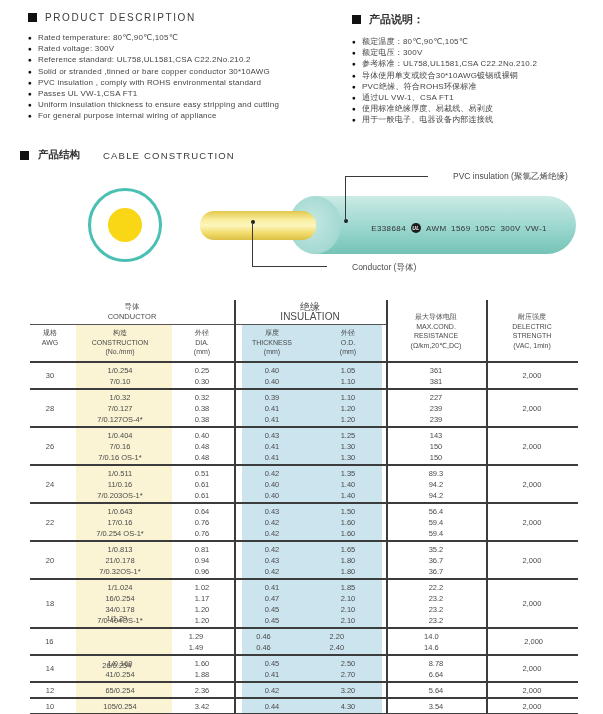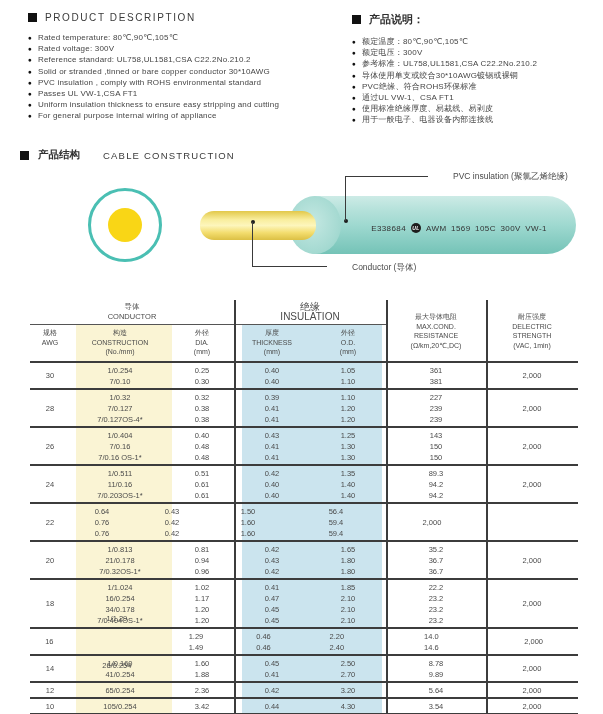--- a/index.html
+++ b/index.html
@@ -357,20 +357,25 @@
           <div class="tln">94.2</div>
         </div>
         <div class="tcell" style="width: 92px;">
           <div class="tln">2,000</div>
         </div>
       </div>
       <div class="trow" style="height: 38px;">
         <div class="tcell" style="width: 40px;">
           <div class="tln">22</div>
         </div>
+        <div class="tcell" style="width: 100px;">
+          <div class="tln">1/0.643</div>
+          <div class="tln">17/0.16</div>
+          <div class="tln">7/0.254 OS-1*</div>
+        </div>
         <div class="tcell" style="width: 64px;">
           <div class="tln">0.64</div>
           <div class="tln">0.76</div>
           <div class="tln">0.76</div>
         </div>
         <div class="tcell" style="width: 76px;">
           <div class="tln">0.43</div>
           <div class="tln">0.42</div>
           <div class="tln">0.42</div>
         </div>
@@ -502,21 +507,21 @@
         <div class="tcell" style="width: 76px;">
           <div class="tln">0.45</div>
           <div class="tln">0.41</div>
         </div>
         <div class="tcell" style="width: 76px;">
           <div class="tln">2.50</div>
           <div class="tln">2.70</div>
         </div>
         <div class="tcell" style="width: 100px;">
           <div class="tln">8.78</div>
-          <div class="tln">9.89</div>
+          <div class="tln">6.64</div>
         </div>
         <div class="tcell" style="width: 92px;">
           <div class="tln">2,000</div>
         </div>
       </div>
       <div class="trow" style="height: 16px;">
         <div class="tcell" style="width: 40px;">
           <div class="tln">12</div>
         </div>
         <div class="tcell" style="width: 100px;">

